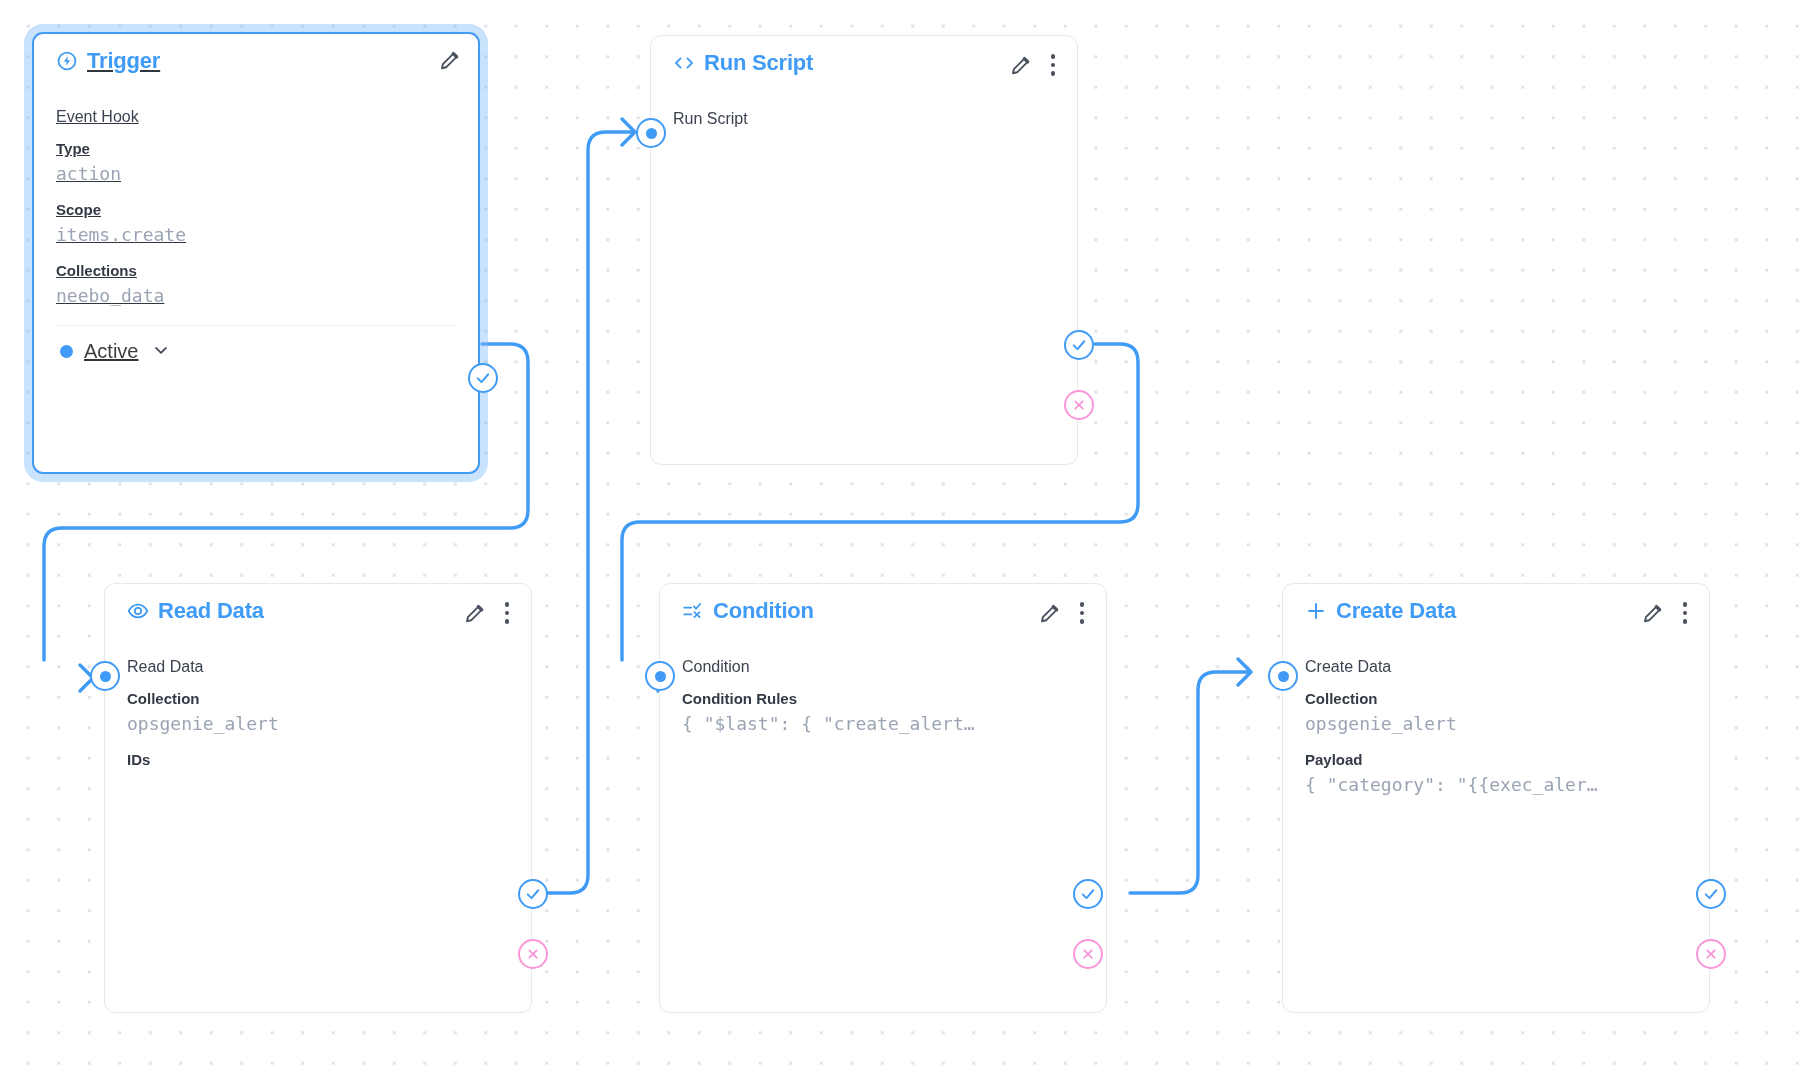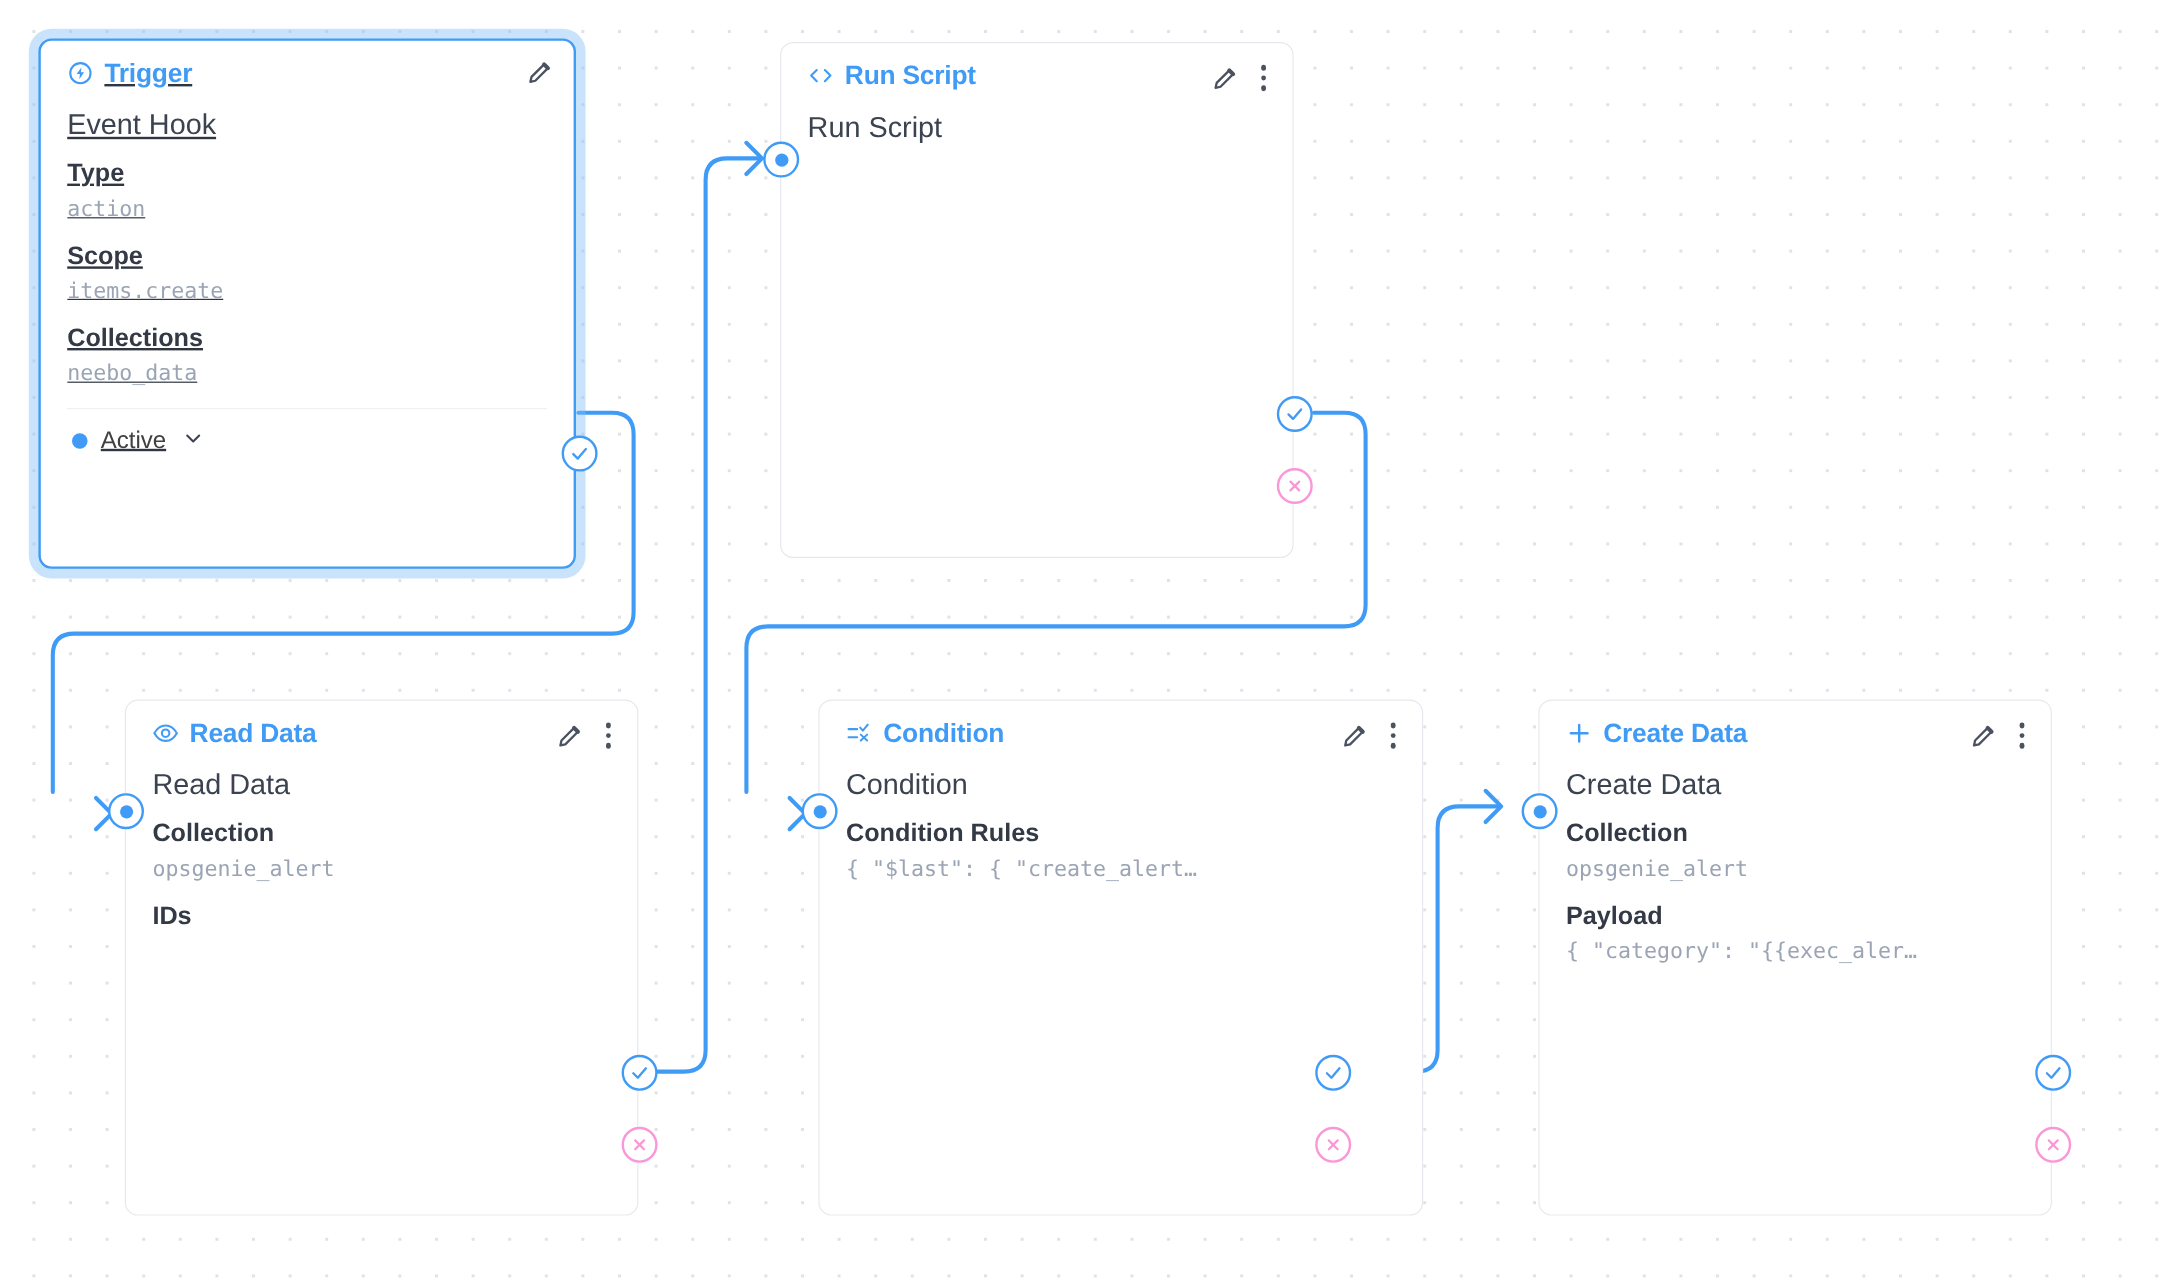--- a/index.html
+++ b/index.html
@@ -40,23 +40,23 @@
   .node-title{
     display:flex;align-items:center;gap:9px;
     color:#3f9bf5;font-size:22px;font-weight:700;letter-spacing:-.2px;
   }
   .head-actions{position:absolute;right:16px;top:14px;display:flex;align-items:center;gap:12px;}
   .icon-btn{display:flex;align-items:center;justify-content:center;cursor:pointer;}
   .kebab{display:flex;flex-direction:column;gap:4px;padding:4px 6px;}
   .kebab i{display:block;width:4.5px;height:4.5px;border-radius:50%;background:#4a5260;}
 
   .node-body{padding:0 22px;}
-  .row-main{font-size:24px;color:#3b4250;line-height:1.1;margin-top:4px;}
+  .row-main{font-size:16px;color:#3b4250;line-height:1.1;margin-top:20px;}
   .field{margin-top:14px;}
-  .field-label{font-size:21px;font-weight:700;color:#333a46;line-height:1.25;}
+  .field-label{font-size:15px;font-weight:700;color:#333a46;line-height:1.25;}
   .field-value{
     font-family:"DejaVu Sans Mono", monospace;
     font-size:18px;color:#9aa4b4;line-height:1.35;margin-top:4px;
     white-space:nowrap;overflow:hidden;
   }
   .divider{height:1px;background:#eef0f3;margin:16px 0 0 0;}
   .status-row{display:flex;align-items:center;gap:11px;padding:14px 0 0 4px;cursor:pointer;}
   .status-dot{width:13px;height:13px;border-radius:50%;background:#3f9bf5;}
   .status-label{font-size:20px;color:#404040;}
   .chev{margin-left:2px;}
@@ -234,21 +234,21 @@
         </svg>
     </div>
     <div class="port port-rej" style="left:413px;top:355px;">
       <svg width="16" height="16" viewBox="0 0 24 24" fill="none" stroke="#f997d8" stroke-width="2.8" stroke-linecap="round">
           <line x1="6.5" y1="6.5" x2="17.5" y2="17.5"></line>
           <line x1="17.5" y1="6.5" x2="6.5" y2="17.5"></line>
         </svg>
     </div>
   </div>
 
-  <div class="node" style="left:682px;top:583px;width:504px;height:430px;">
+  <div class="node" style="left:659px;top:583px;width:448px;height:430px;">
     <div class="node-head">
       <div class="node-title">
         <span>
           <svg class="ticon" viewBox="0 0 26 24" fill="none" stroke="#3f9bf5" stroke-width="2" stroke-linecap="round" stroke-linejoin="round">
             <line x1="2.5" y1="8" x2="11" y2="8"></line>
             <line x1="2.5" y1="16" x2="11" y2="16"></line>
             <polyline points="14,6.5 16.6,9.4 21.5,3.6"></polyline>
             <line x1="14.6" y1="13.4" x2="20.8" y2="19.2"></line>
             <line x1="20.8" y1="13.4" x2="14.6" y2="19.2"></line>
           </svg>

